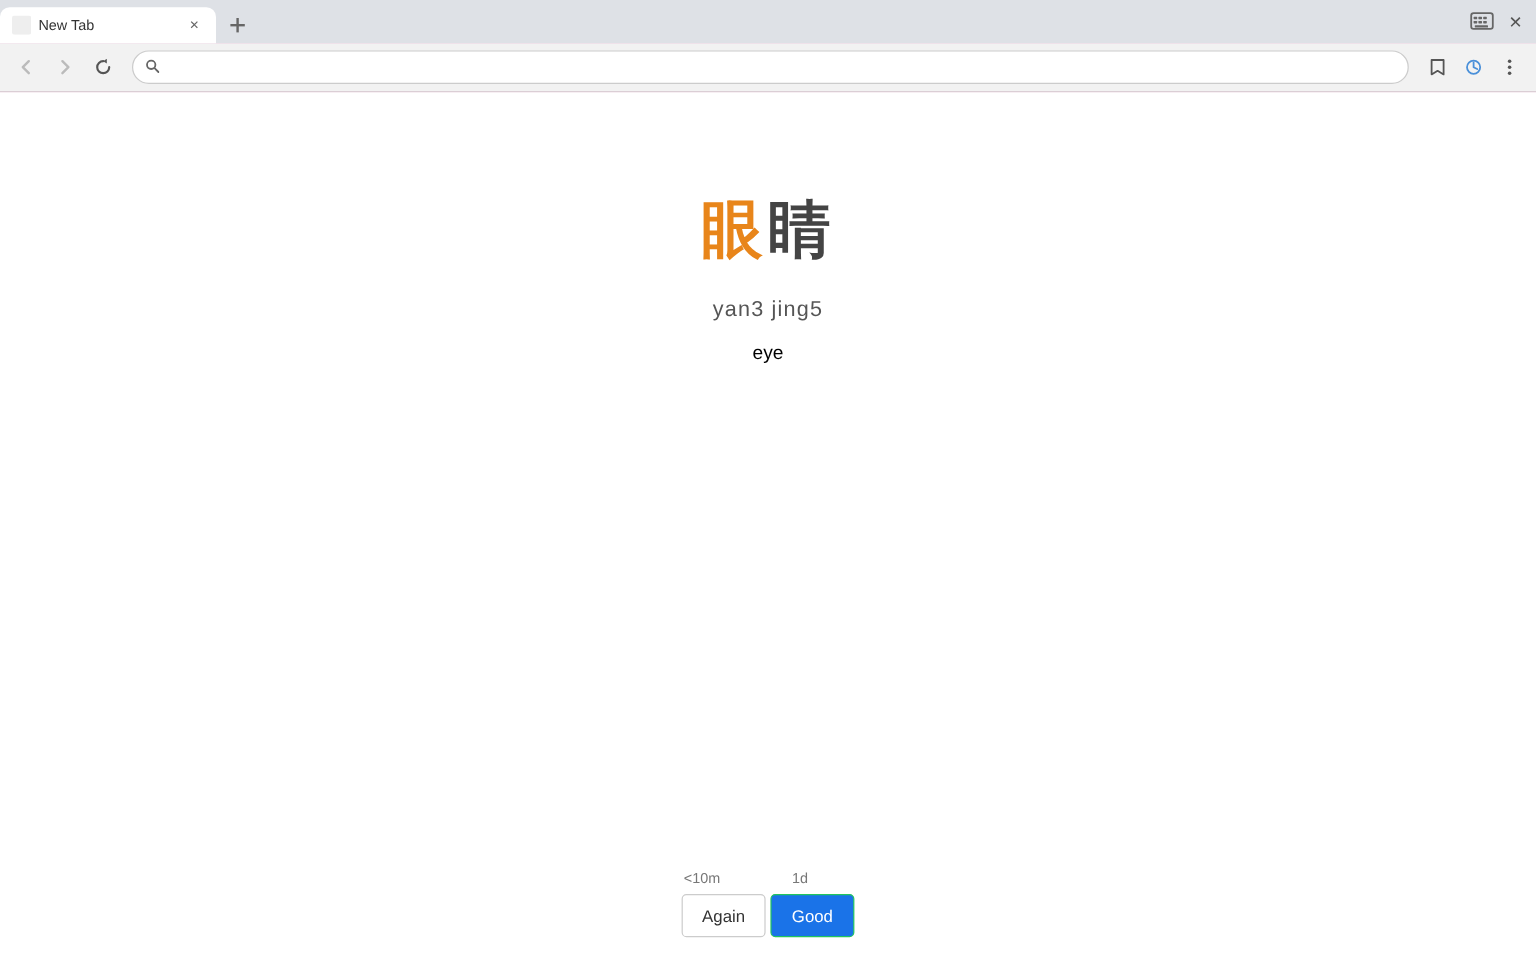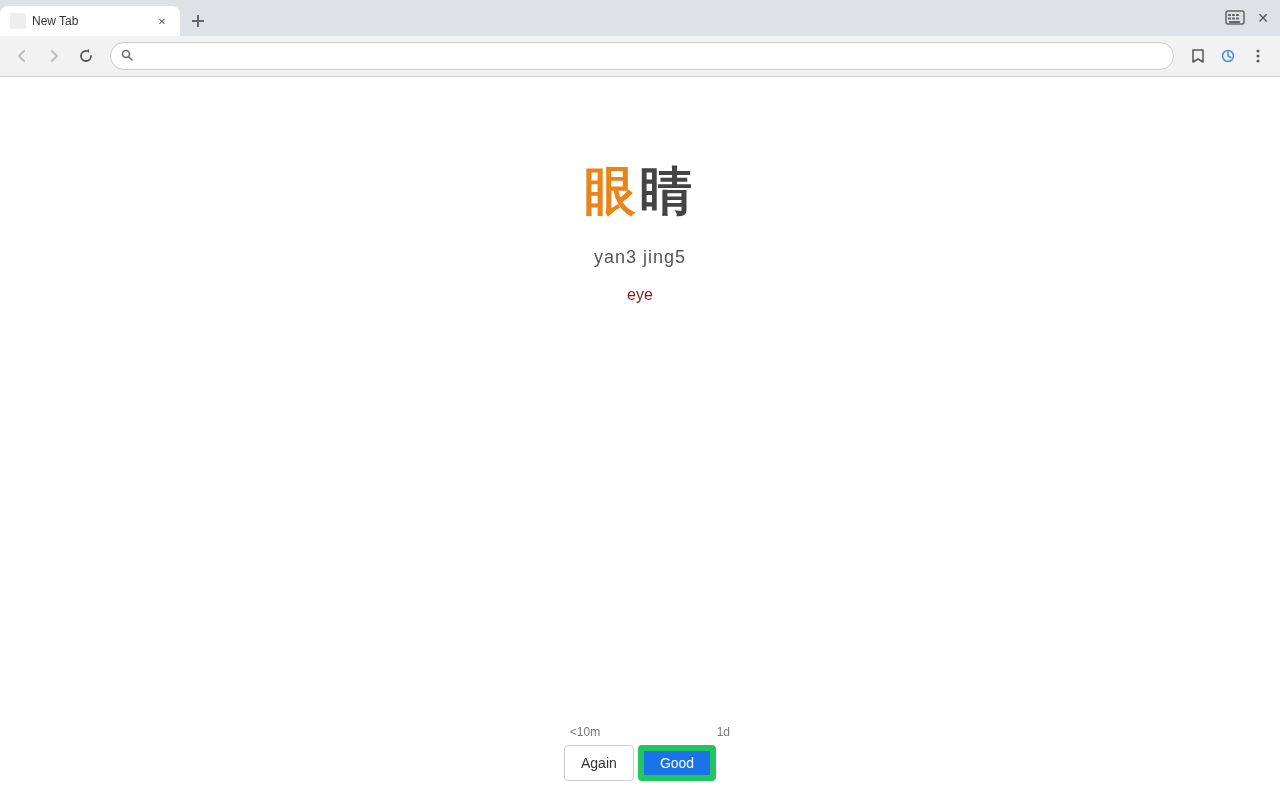--- a/index.html
+++ b/index.html
@@ -188,21 +188,21 @@
 
     .pinyin {
       font-size: 18px;
       color: #555;
       margin-bottom: 18px;
       letter-spacing: 1px;
     }
 
     .english {
       font-size: 16px;
-      color: #7f1d1d;
+      color: #000000;
     }
 
     
     .bottom-controls {
       position: absolute;
       bottom: 20px;
       left: 50%;
       transform: translateX(-50%);
       display: flex;
       flex-direction: column;
@@ -217,21 +217,21 @@
       font-size: 12px;
       color: #777;
     }
 
     .timing-label-again {
       text-align: center;
       min-width: 70px;
     }
 
     .timing-label-good {
-      text-align: right;
+      text-align: left;
       min-width: 70px;
     }
 
     .answer-buttons {
       display: flex;
       gap: 4px;
     }
 
     .btn-again {
       min-width: 70px;
@@ -246,21 +246,21 @@
       display: flex;
       align-items: center;
       justify-content: center;
     }
 
     .btn-good {
       min-width: 70px;
       height: 36px;
       padding: 0 16px;
       background: #1a73e8;
-      border: 6px solid #22c55e;
+      border: 1px solid #22c55e;
       border-radius: 4px;
       font-size: 14px;
       color: #fff;
       cursor: pointer;
       display: flex;
       align-items: center;
       justify-content: center;
     }
 
     

